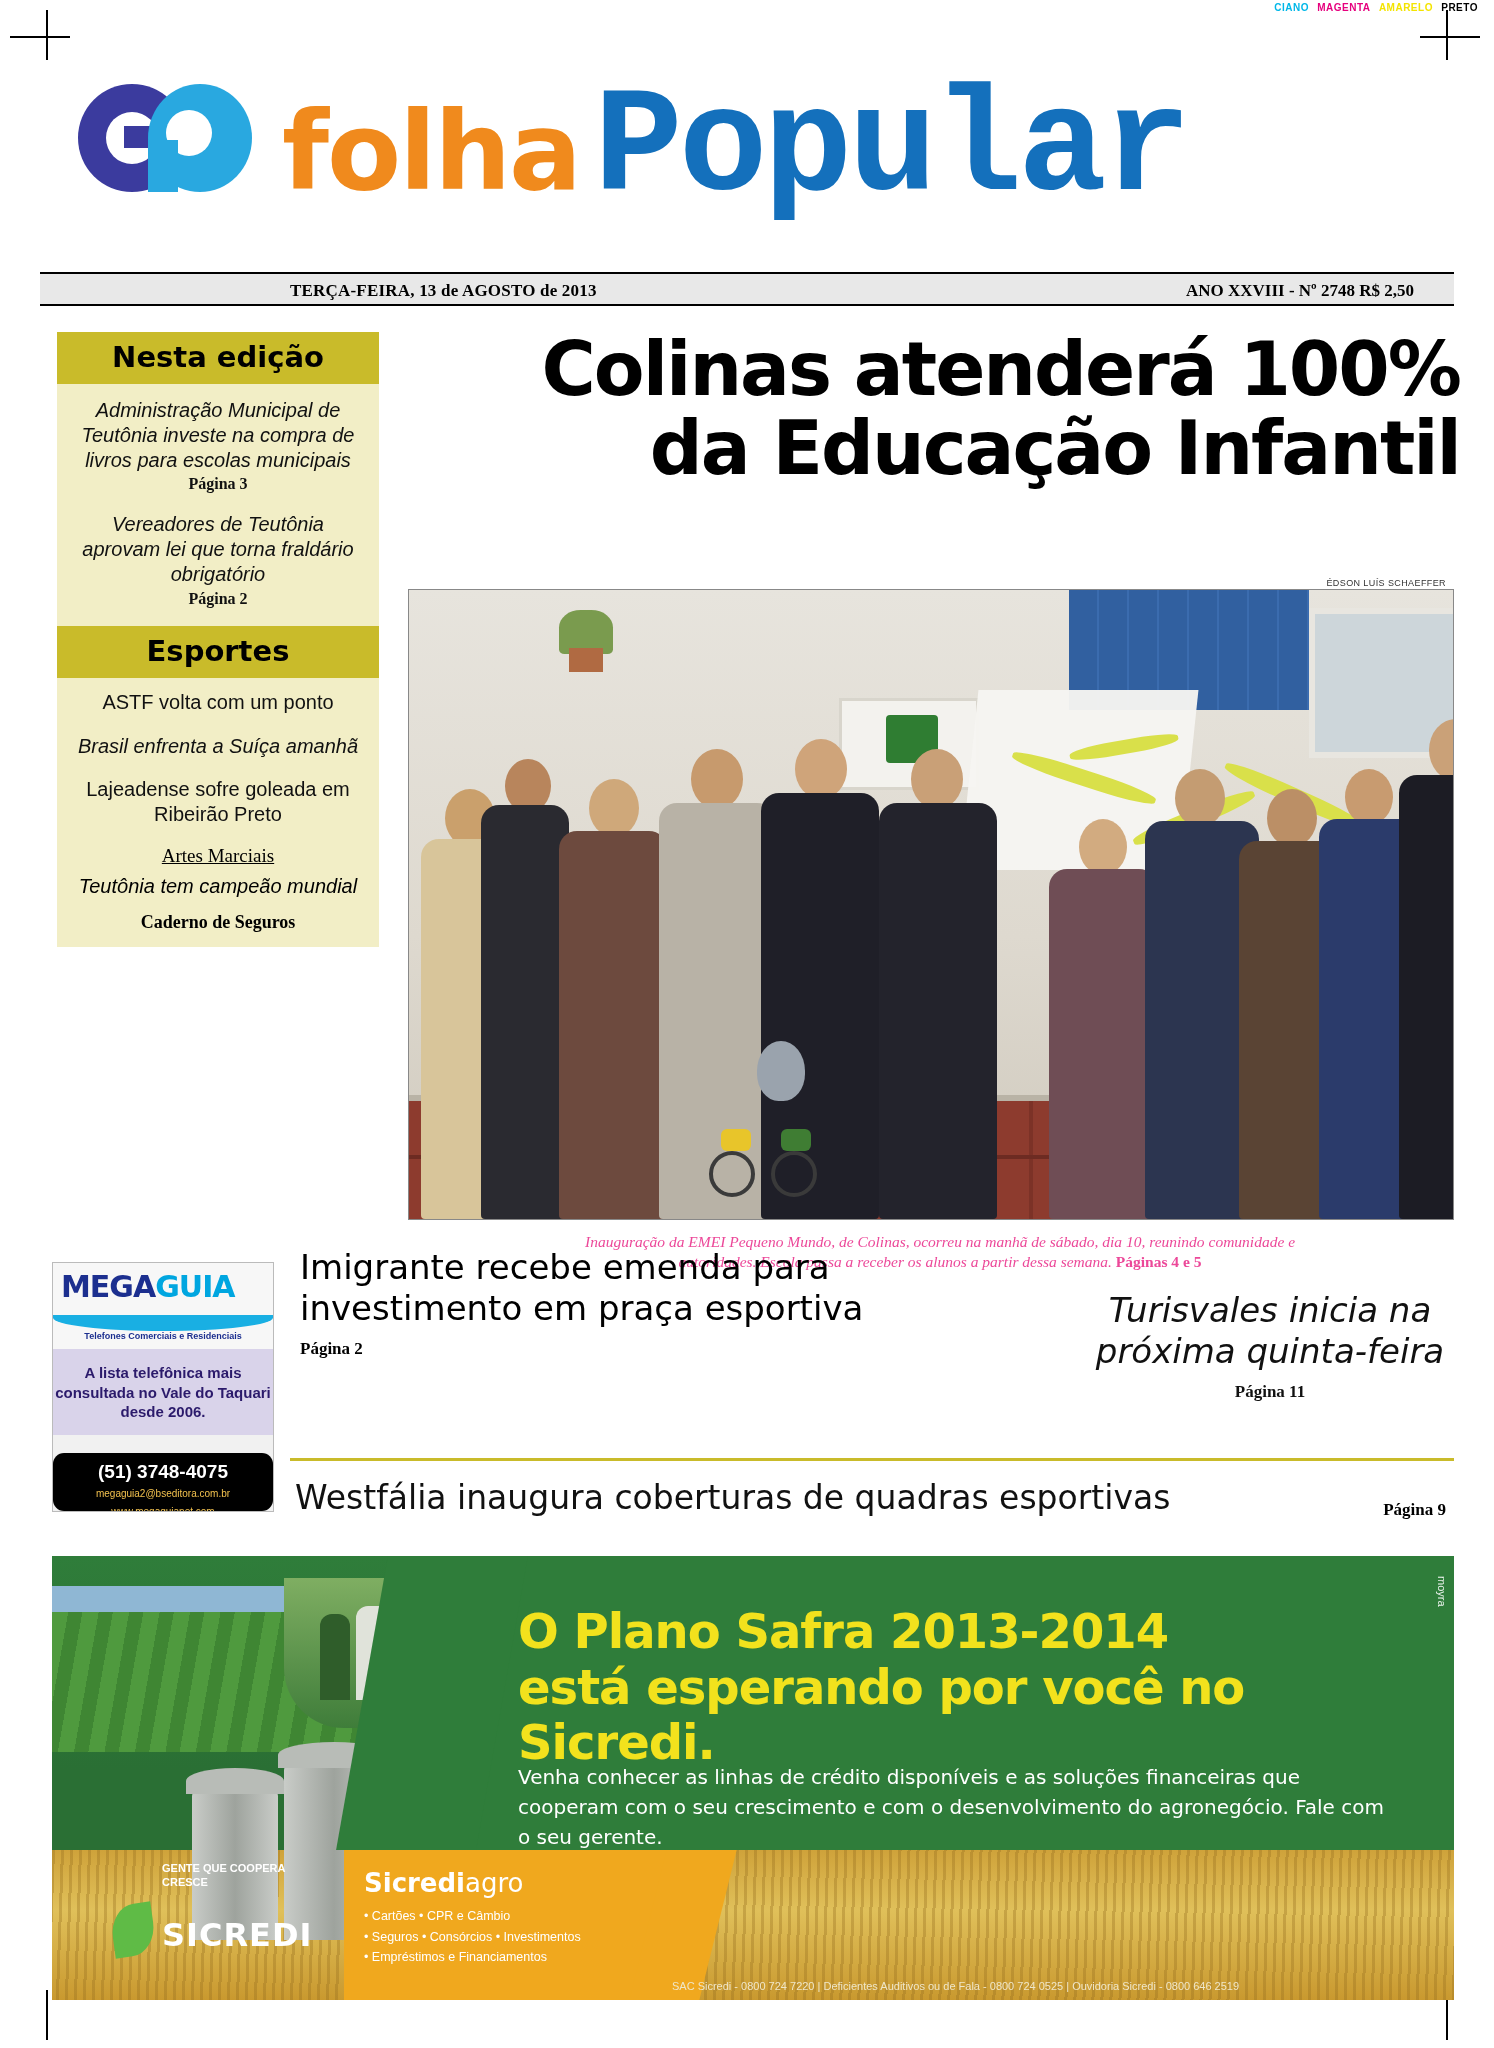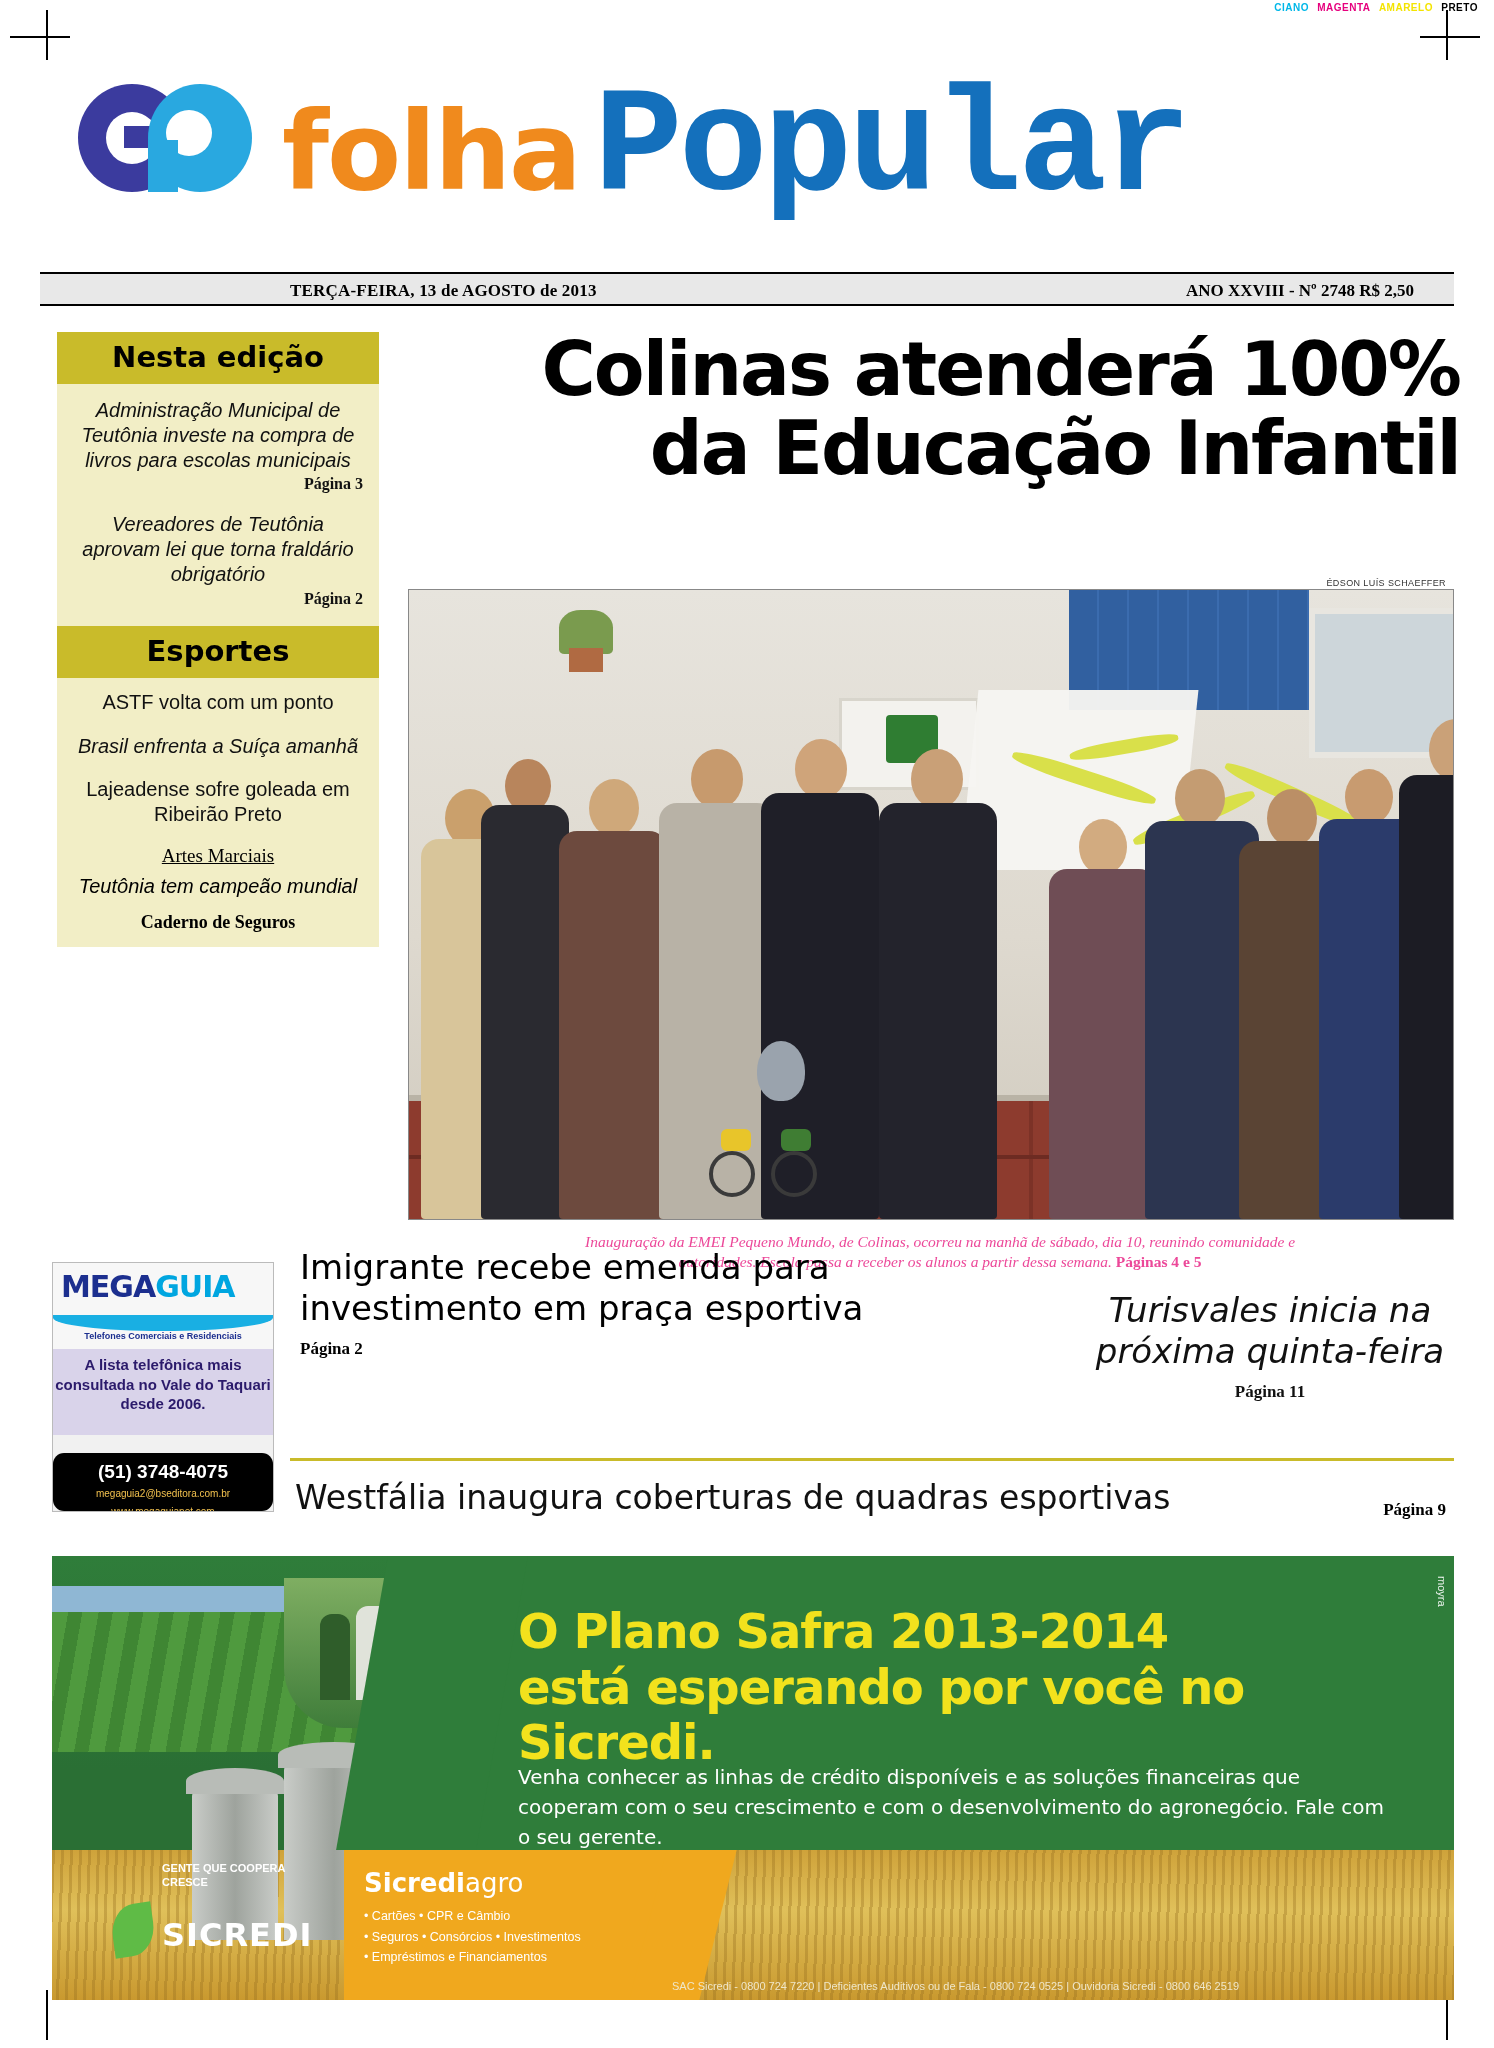--- a/index.html
+++ b/index.html
@@ -81,21 +81,21 @@
   .box-body {
     background:#f2eec6; padding:14px 16px 12px; text-align:center;
   }
   .box-body .item {
     font-family:"Liberation Sans", sans-serif;
     font-style:italic; font-size:20px; line-height:1.24; color:#111;
     margin-bottom:4px;
   }
   .box-body .pg {
     font-family:"Liberation Serif", serif; font-weight:700; font-style:normal;
-    font-size:16px; margin:2px 0 18px;text-align:right;
+    font-size:16px; margin:2px 0 18px;
   }
   .box-body .item:last-of-type .pg { margin-bottom:6px; }
 
   .esp-body { background:#f2eec6; padding:12px 14px 14px; text-align:center; }
   .esp-body .sitem {
     font-family:"Liberation Sans", sans-serif;
     font-size:20px; line-height:1.26; color:#111; margin-bottom:18px;
   }
   .esp-body .sitem.ital { font-style:italic; }
   .esp-body .sub {
@@ -118,21 +118,21 @@
   .mg-mega { color:#1c2f8f; }
   .mg-guia { color:#00a6e0; }
   .mg-wave { position:absolute; left:0; top:52px; width:100%; height:16px; background:#00a6e0; border-radius:0 0 60% 60%/0 0 100% 100%; opacity:.9; }
   .mg-sub {
     position:absolute; left:0; top:68px; width:100%; text-align:center;
     font-size:9px; color:#1c2f8f; font-weight:700;
   }
   .mg-mid {
     position:absolute; left:0; top:86px; width:100%; height:86px; background:#d9d3ea;
     color:#2b1a6b; text-align:center; font-weight:700; font-size:15px;
-    line-height:1.3; padding-top:6px;
+    line-height:1.3; padding-top:14px;
   }
   .mg-bot { position:absolute; left:0; bottom:0; width:100%; height:58px; background:#000000; color:#fff; text-align:center;border-radius:11px; }
   .mg-phone { font-size:19px; font-weight:700; padding-top:8px; }
   .mg-mail { font-size:10px; color:#f2c14e; margin-top:4px; line-height:1.4; }
 
   
   .headline {
     position:absolute; left:400px; top:330px; width:1060px;
     text-align:right;
     font-family:"DejaVu Sans", sans-serif; font-weight:700;

